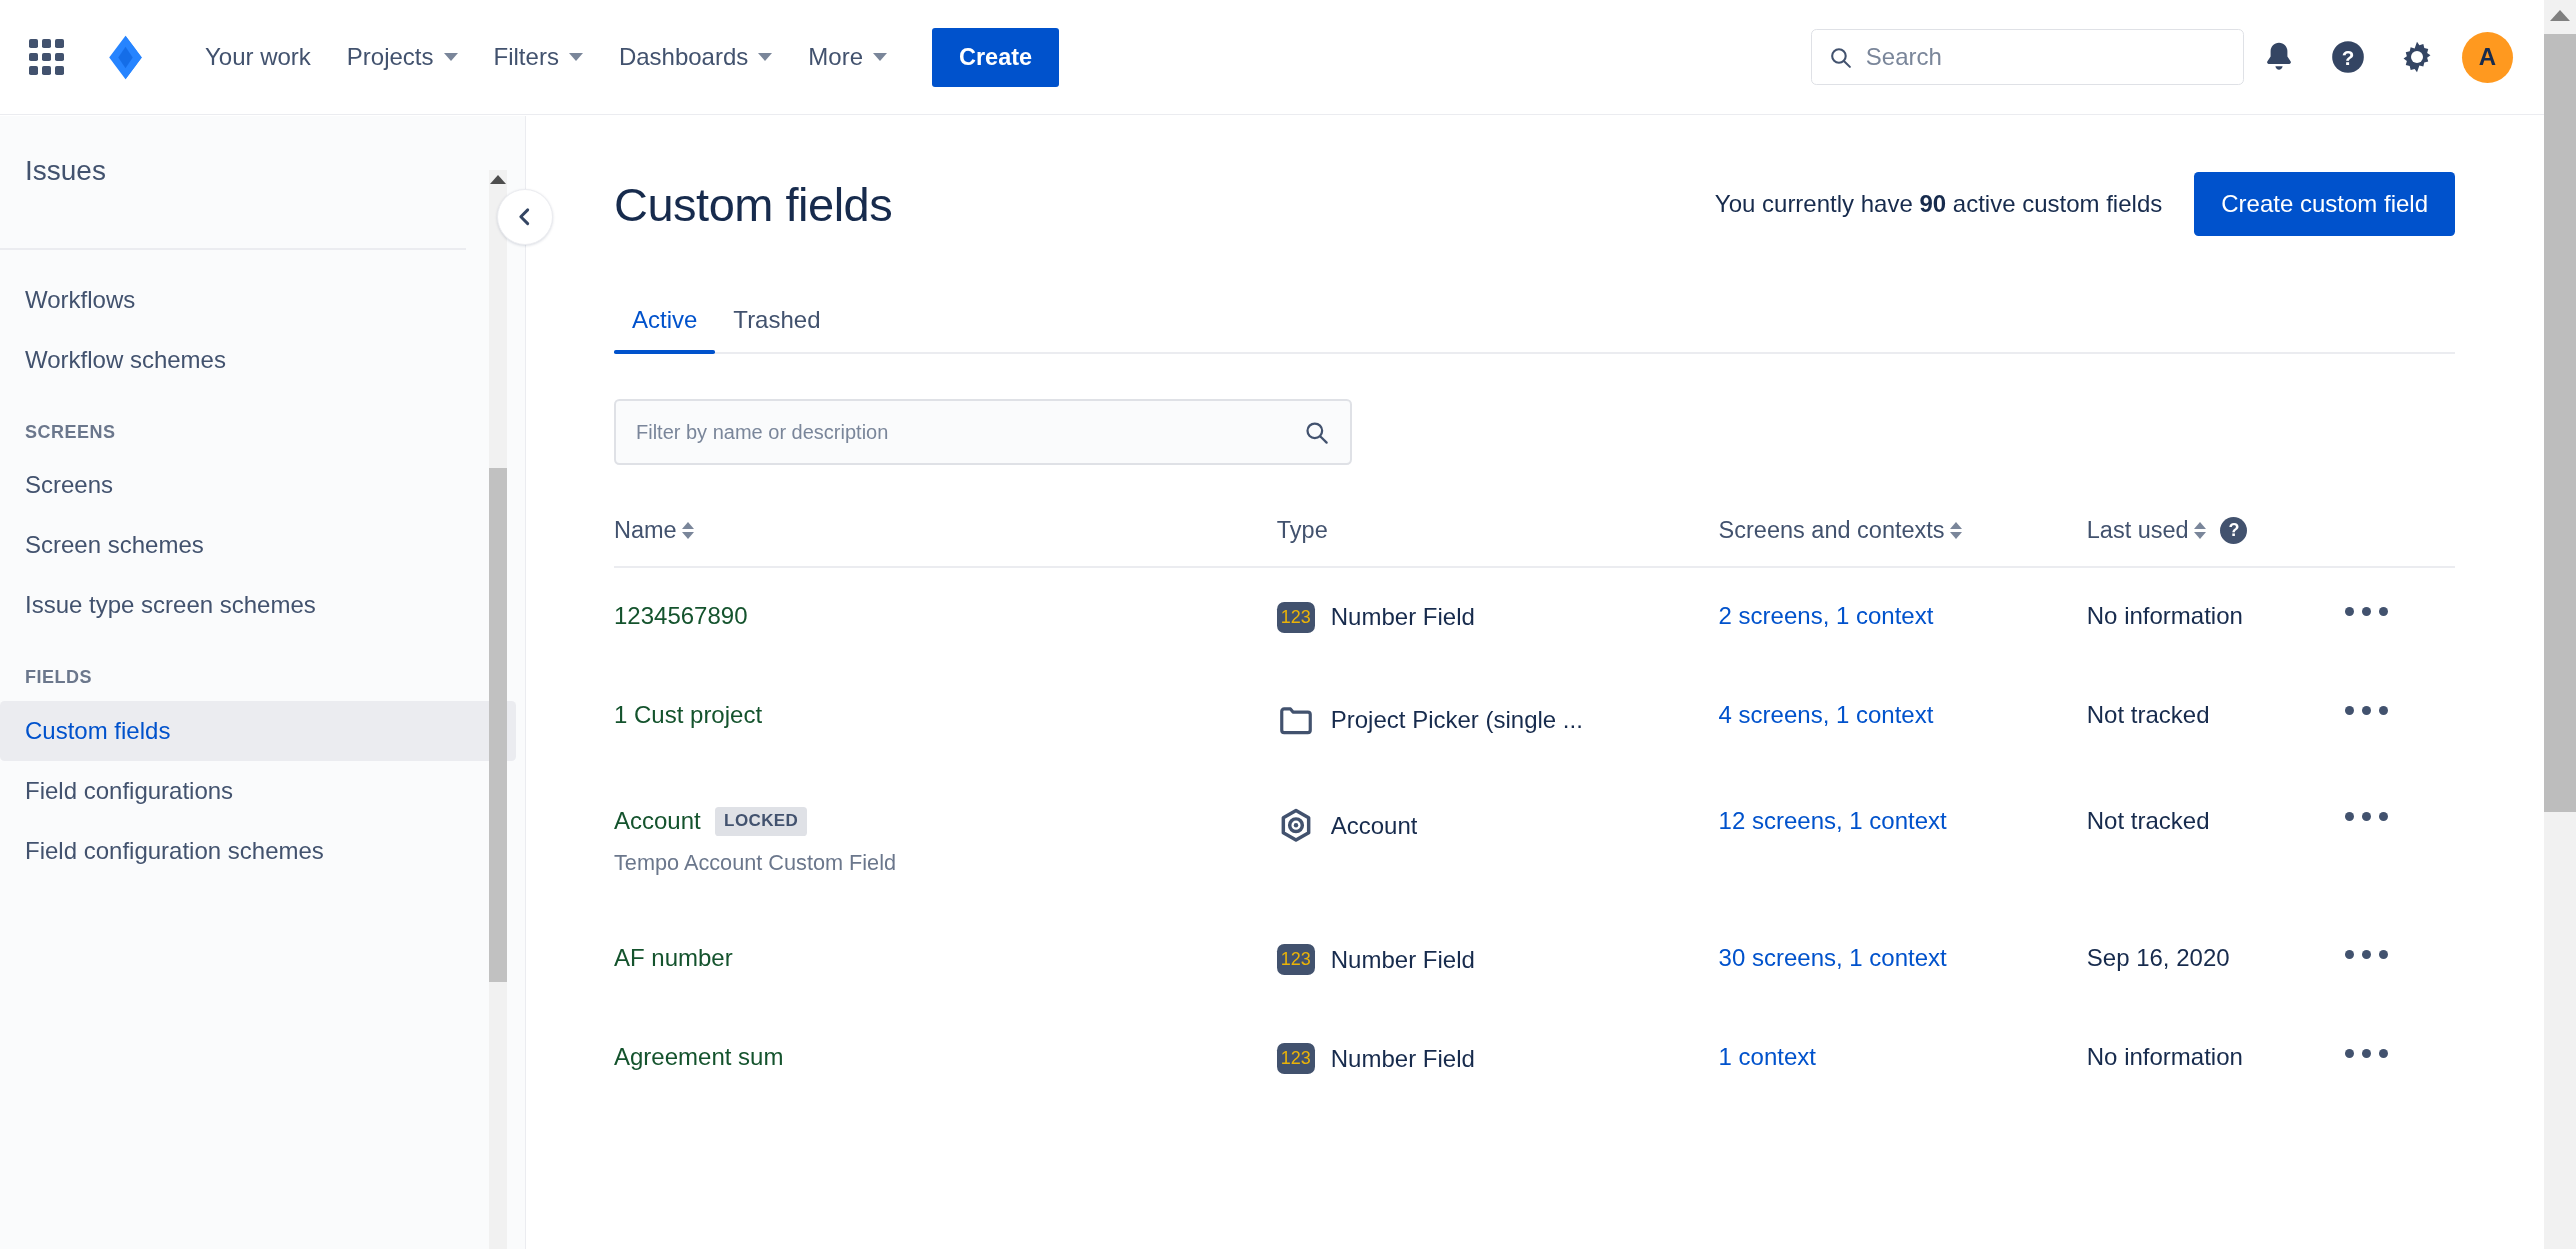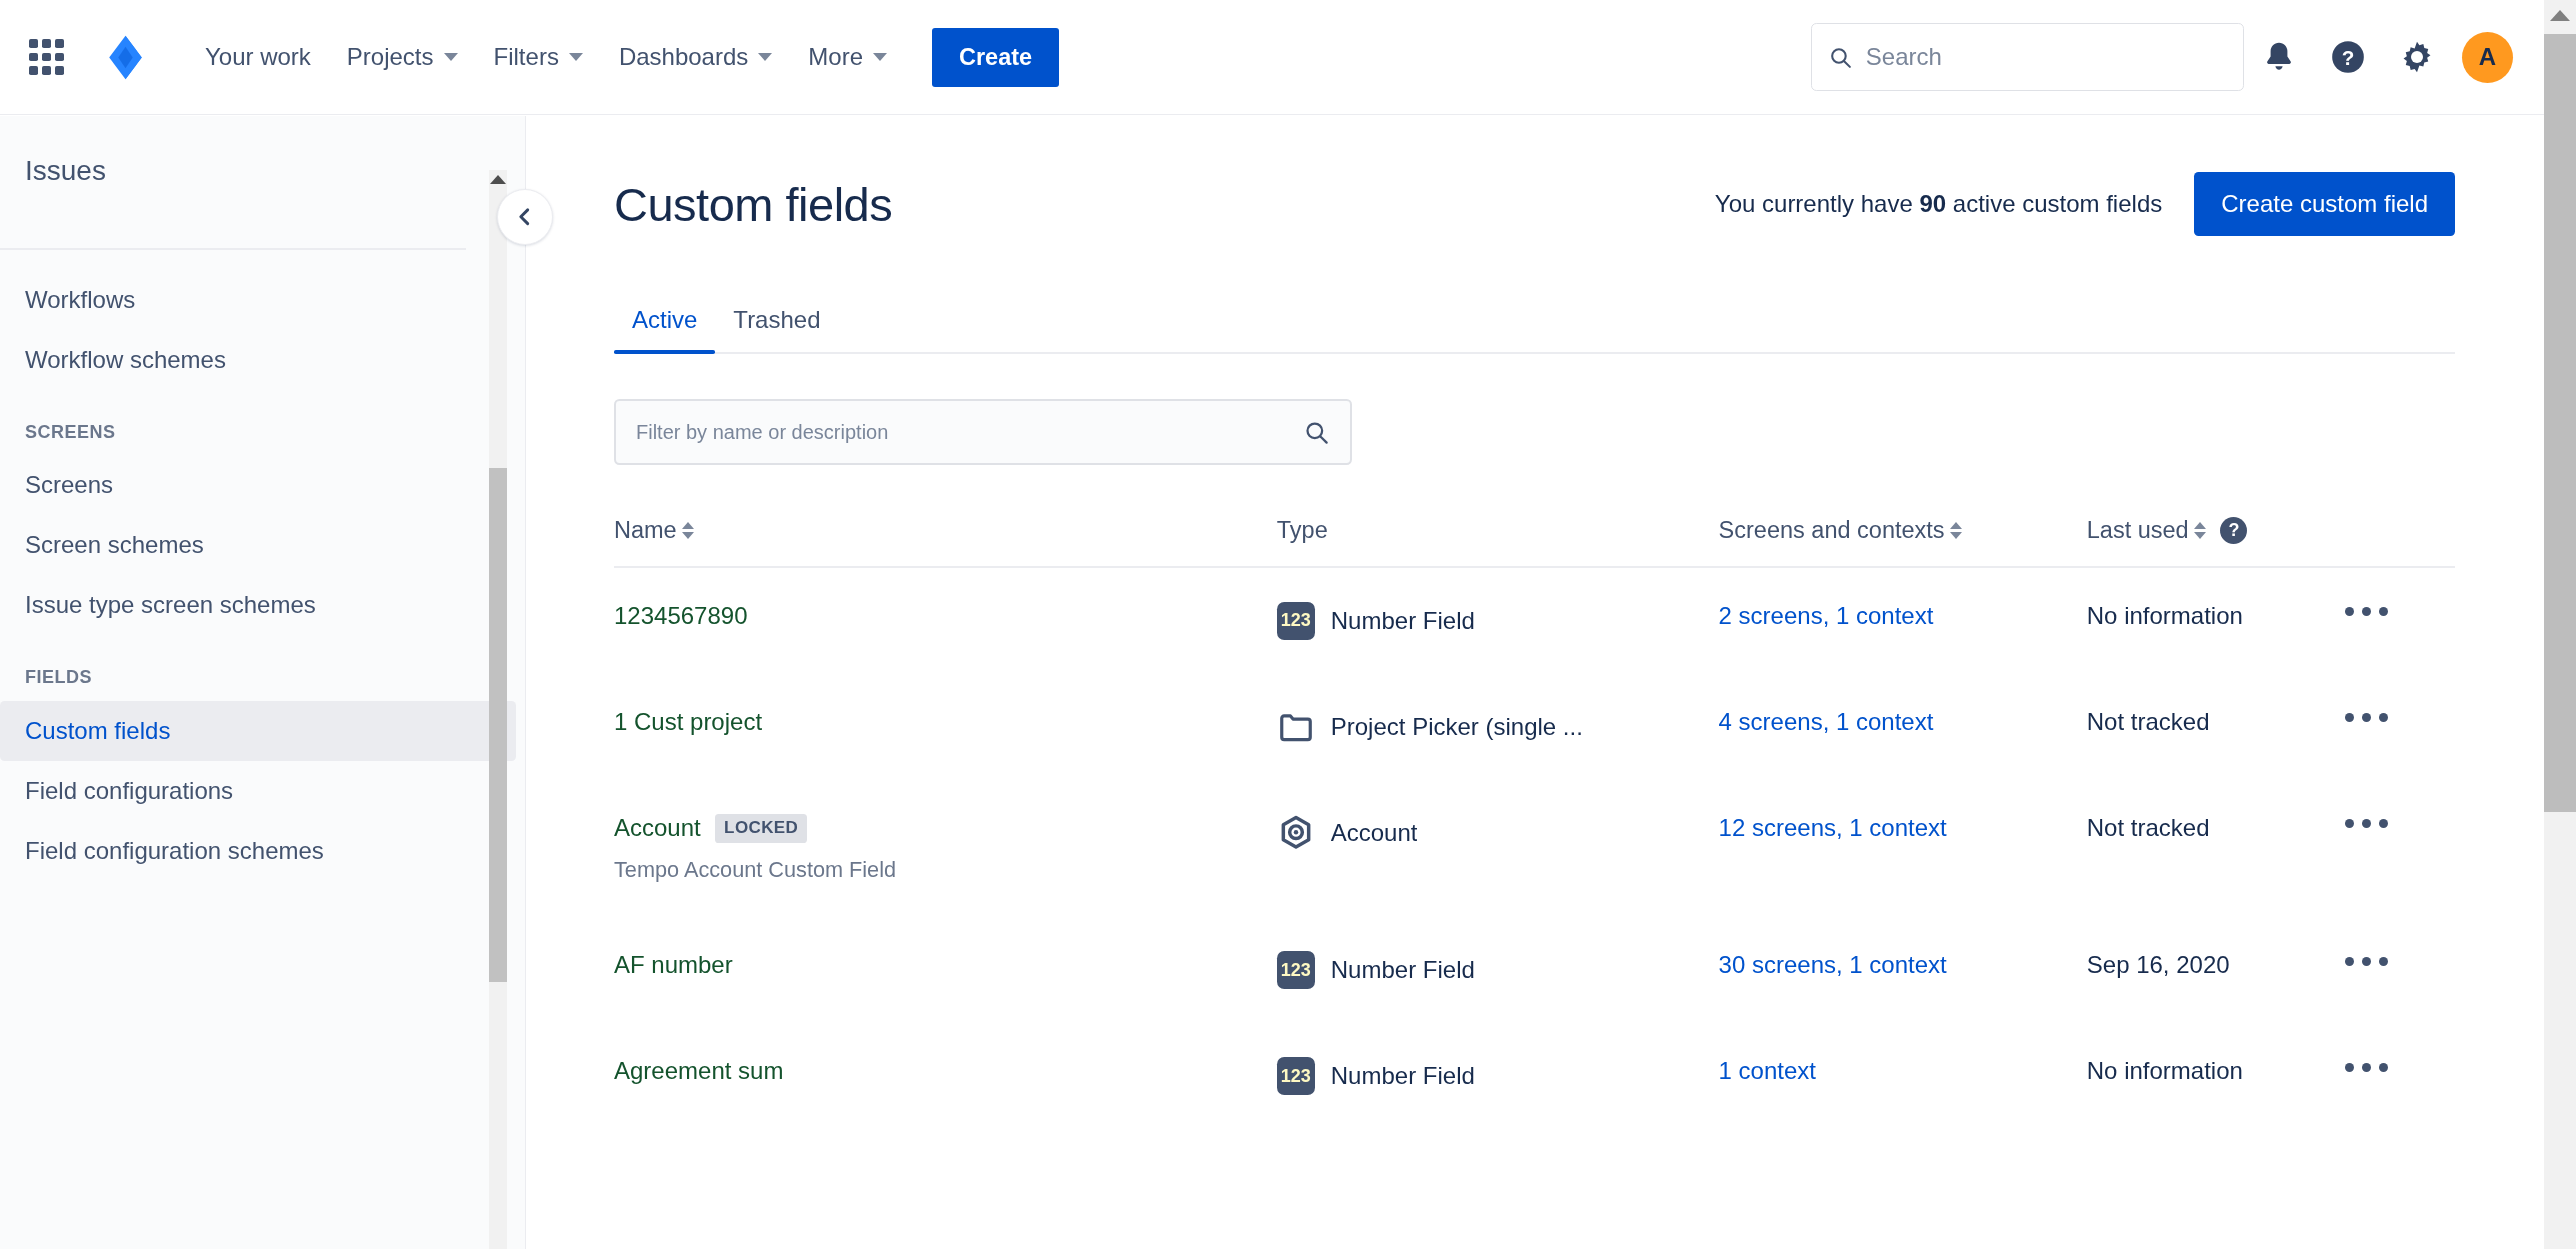--- a/index.html
+++ b/index.html
@@ -31,21 +31,21 @@
   }
   .chev { width: 0; height: 0; border-left: 7.2px solid transparent;
     border-right: 7.2px solid transparent; border-top: 8px solid #7a869a; display:inline-block; }
   .create-btn {
     margin-left: 27px; background: #0052cc; color: #fff;
     font-size: 23.5px; font-weight: bold; padding: 16px 27px;
     border: none; border-radius: 3px; cursor: pointer; white-space: nowrap;
   }
   .nav-right { margin-left: auto; display: flex; align-items: center; padding-right: 31px; gap: 0; }
   .searchbox {
-    width: 433px; height: 68px; border: 1.8px solid #dfe1e6; border-radius: 5.4px;
+    width: 433px; height: 56px; border: 1.8px solid #dfe1e6; border-radius: 5.4px;
     display: flex; align-items: center; padding: 0 16px; gap: 12.6px; background:#fff; cursor: text;
   }
   .searchbox .ph { color: #7a869a; font-size: 24px; }
   .icon-btn { width: 69px; height: 69px; display: flex; align-items: center;
     justify-content: center; border-radius: 50%; cursor: pointer; }
   .avatar {
     width: 51px; height: 51px; border-radius: 50%; background: #ff991f;
     color: #172b4d; font-size: 24px; font-weight: 600;
     display: flex; align-items: center; justify-content: center; cursor: pointer;
     margin-left: 10.8px;
@@ -135,22 +135,22 @@
   .name-line { display: flex; align-items: center; gap: 14.4px; }
   .fieldname { color: #14532d; cursor: pointer; white-space: nowrap; }
   .locked-badge {
     background: #dfe1e6; color: #42526e; font-size: 17px; font-weight: bold;
     padding: 4.5px 9px; border-radius: 3.6px; letter-spacing: 0.4px;
   }
   .field-desc { font-size: 21.7px; color: #6b778c; margin-top: 14.4px; }
   .type-cell { display: flex; align-items: center; gap: 16px; }
   .type-label { white-space: nowrap; overflow: hidden; text-overflow: ellipsis; }
   .num-icon {
-    width: 38px; height: 38px; background: #42526e; border-radius: 7.2px;
-    color: #fef9c3; font-size: 18px; font-weight: bold;
+    width: 38px; height: 31px; background: #42526e; border-radius: 7.2px;
+    color: #eab308; font-size: 18px; font-weight: normal;
     display: flex; align-items: center; justify-content: center; flex: 0 0 auto;
   }
   .link-cell { color: #0052cc; cursor: pointer; white-space: nowrap; }
   .dots { display: flex; gap: 8px; cursor: pointer; padding: 5.4px 0; }
   .dots i { width: 9px; height: 9px; border-radius: 50%; background: #42526e; display: block; }
 
   
   .page-scroll { position: absolute; right: 0; top: 0; width: 32px; height: 1250px; background: #f1f1f1; }
   .page-scroll .arrow-up {
     position: absolute; top: 10px; left: 50%; transform: translateX(-50%);

